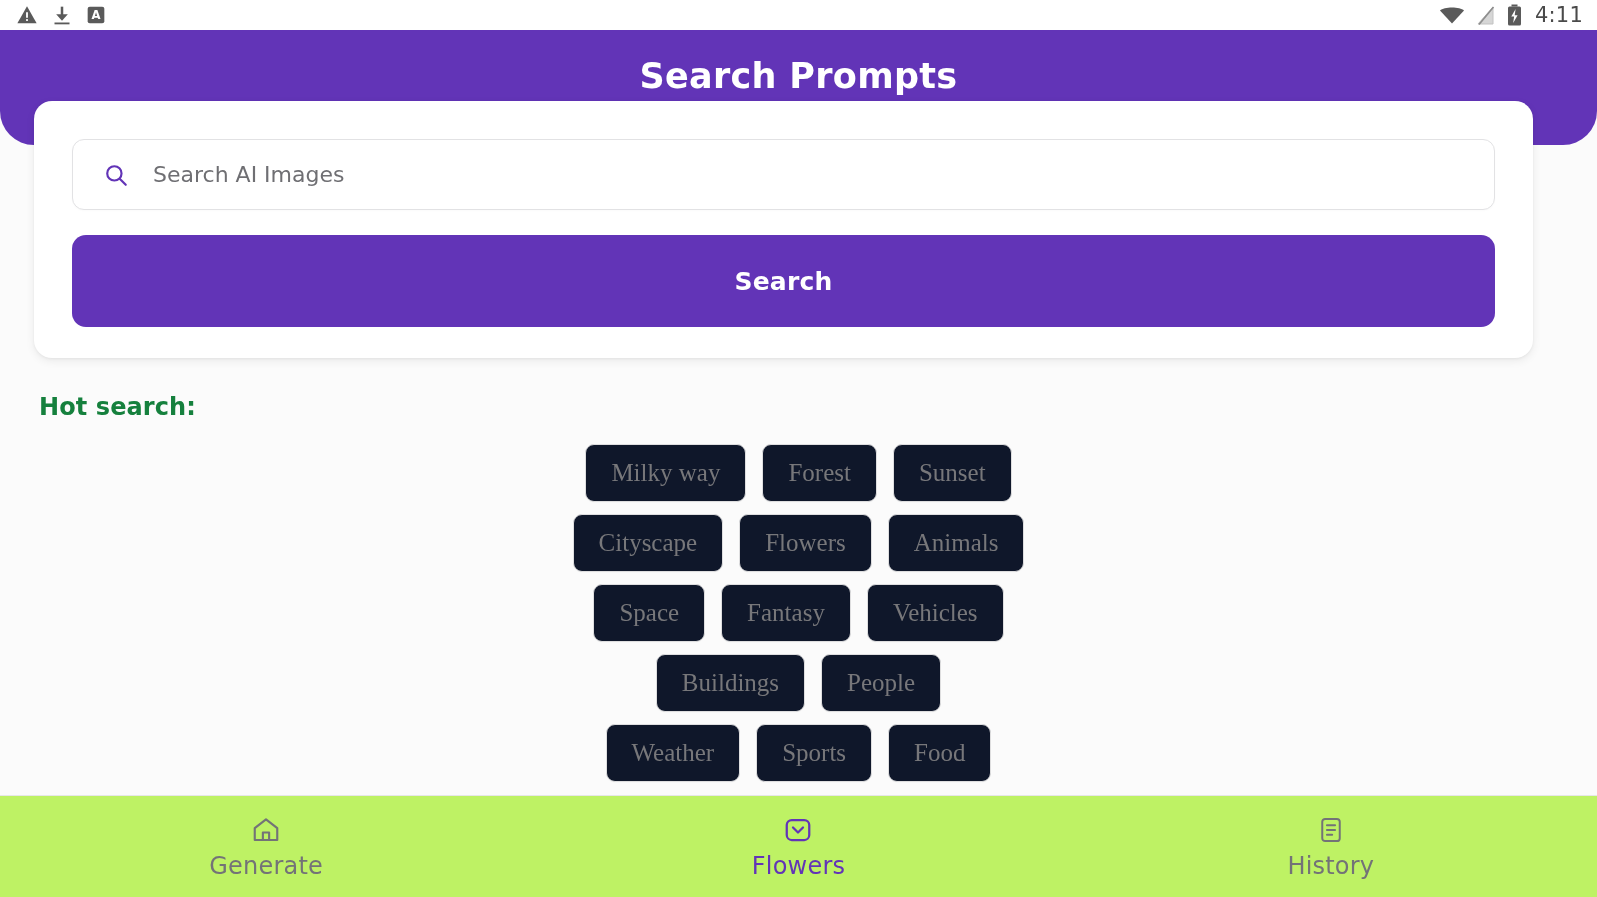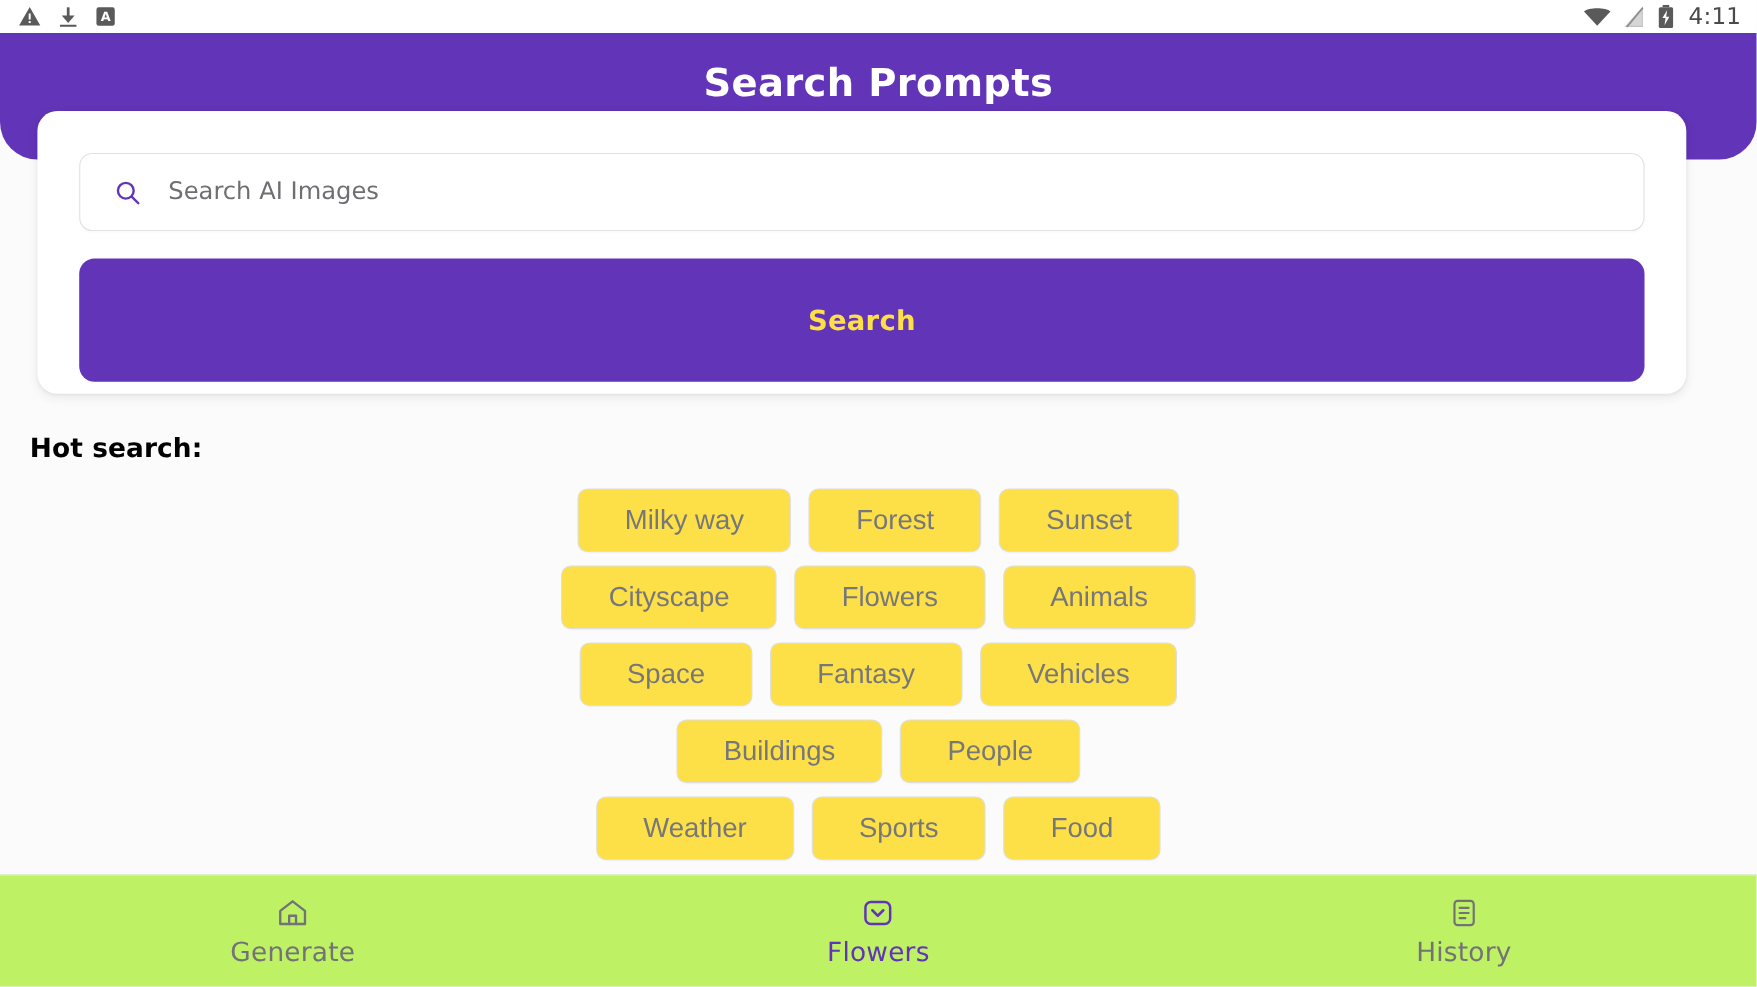--- a/index.html
+++ b/index.html
@@ -104,64 +104,64 @@
     font-size: 22px;
     color: #3b3b3b;
     padding-left: 22px;
     height: 100%;
   }
   .search-input::placeholder { color: #6f6f73; opacity: 1; }
 
   .search-button {
     margin-top: 25px;
     width: 100%;
-    height: 112px;
+    height: 92px;
     background: #6234B7;
     border: none;
     border-radius: 14px;
-    color: #fde047;
+    color: #ffffff;
     font-family: "DejaVu Sans", sans-serif;
     font-size: 25px;
     font-weight: bold;
     cursor: pointer;
     letter-spacing: 0.2px;
   }
 
   
   .hot-label {
     position: absolute;
     top: 393px;
-    left: 27px;
+    left: 39px;
     font-size: 24px;
     font-weight: bold;
-    color: #000000;
+    color: #15803d;
     letter-spacing: 0.1px;
   }
 
   .chips-area {
     position: absolute;
     top: 444px;
     left: 0;
     width: 1597px;
   }
   .chip-row {
     display: flex;
     justify-content: center;
     gap: 16px;
     margin-bottom: 12px;
   }
   .chip {
     min-width: 0;
     height: 58px;
-    padding: 0 42px;
+    padding: 0 25px;
     border: 1px solid #dededf;
     border-radius: 9px;
-    background: #fde047;
+    background: #0f172a;
     color: #77777a;
-    font-family: Liberation Sans, sans-serif;
+    font-family: Liberation Serif, serif;
     font-size: 25px;
     display: flex;
     align-items: center;
     justify-content: center;
     cursor: pointer;
     white-space: nowrap;
     box-shadow: 0 1px 1px rgba(0,0,0,0.015);
   }
 
   

